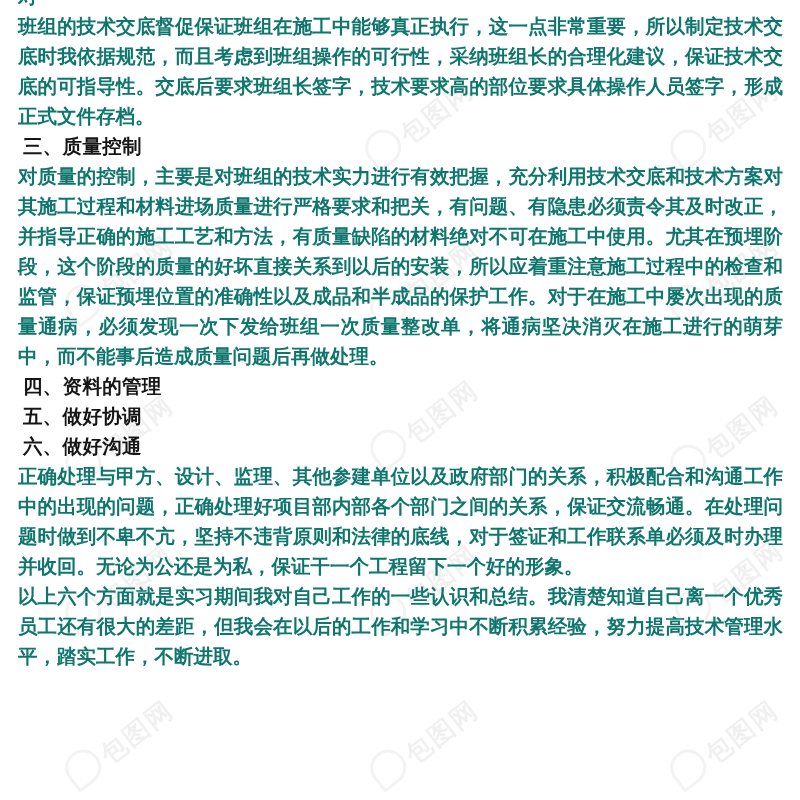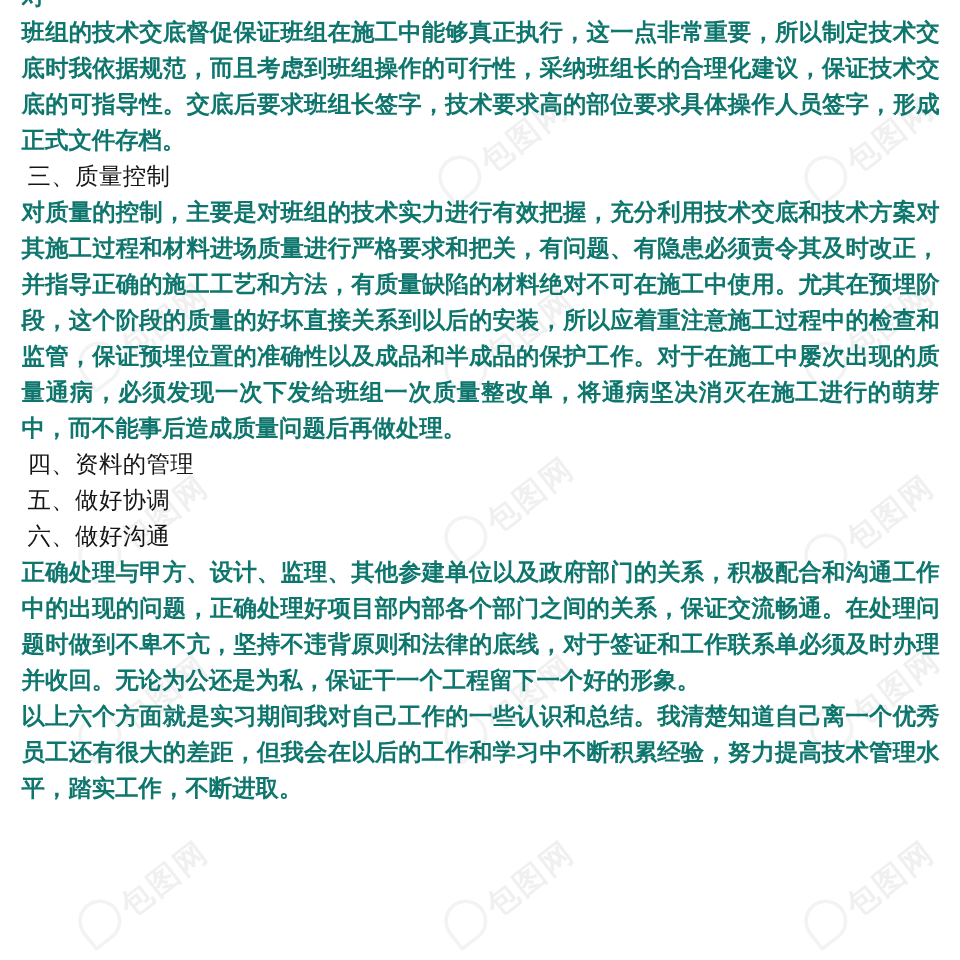--- a/index.html
+++ b/index.html
@@ -75,21 +75,21 @@
     letter-spacing: 0px;
     color: #0f766e;
     word-break: break-all;
     font-weight: bold;
   }
 
   .heading {
     margin: 0;
     font-size: 19.5px;
     line-height: 30px;
-    font-weight: 400;
+    font-weight: 700;
     color: #151515;
     padding-left: 5px;
     letter-spacing: 0.3px;
   }
 
   
   #clip-top {
     height: 12px;
     overflow: hidden;
     position: relative;

